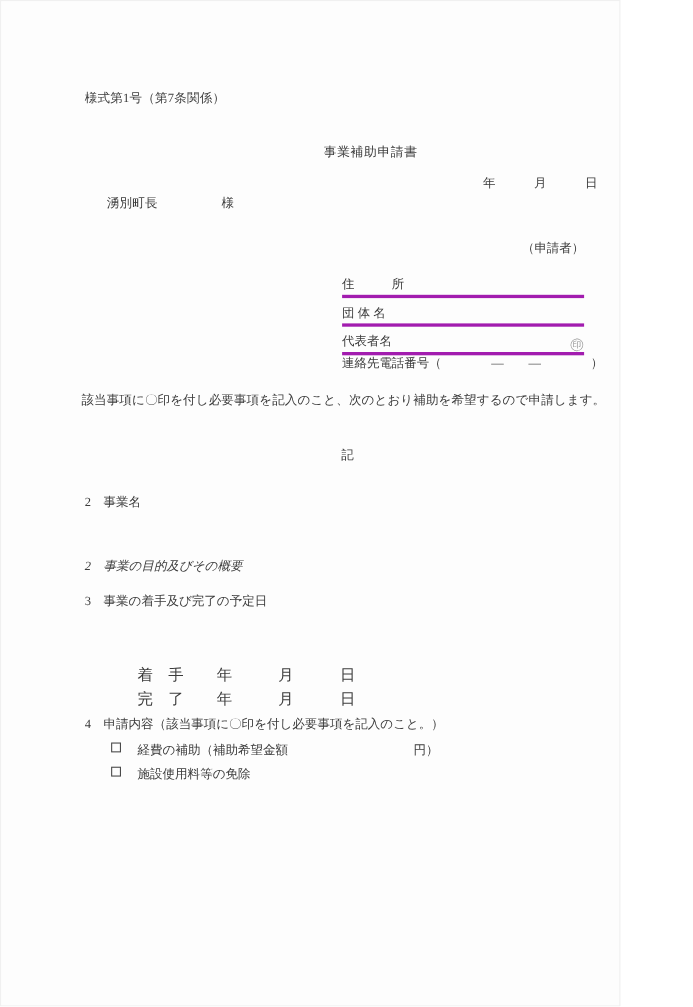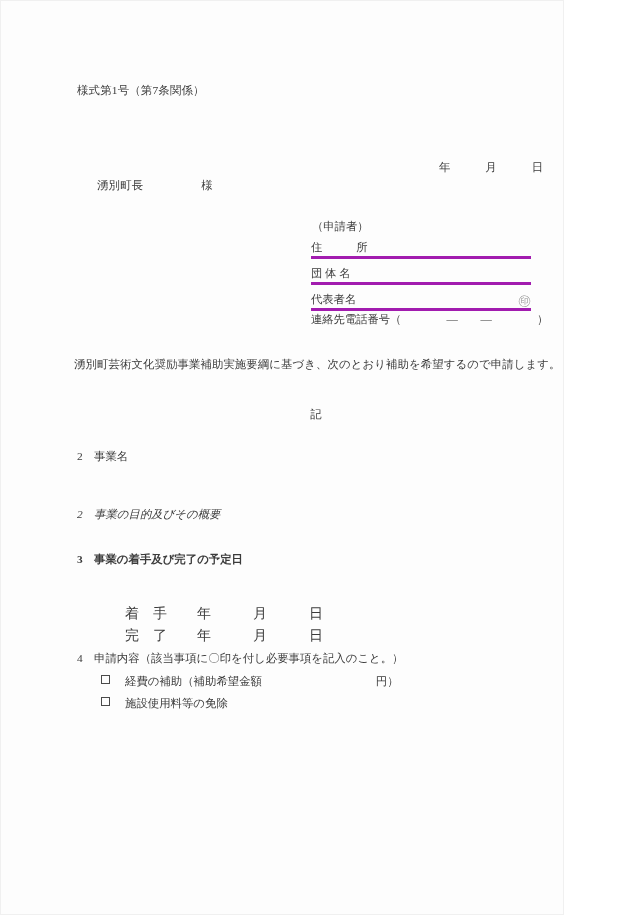--- a/index.html
+++ b/index.html
@@ -85,22 +85,23 @@
   }
   .app-row .app-label {
     position: absolute;
     left: 0;
     bottom: 3px;
   }
   .app-row.no-rule {
     border-bottom: none;
   }
   #applicant-heading {
-    margin-bottom: 3px;
+    margin-bottom: 15px;
     padding-left: 1px;
+    text-align: right;
   }
   .seal {
     position: absolute;
     right: 0;
     bottom: 1px;
     font-size: 13px;
     color: #8f8f8f;
     line-height: 1;
   }
   #phone-row {
@@ -135,21 +136,21 @@
 
   
   .item {
     position: absolute;
     left: 76px;
     font-size: 11.4px;
     white-space: pre;
   }
   #item-1 { top: 448px; }
   #item-2 { top: 506px; font-style: italic; }
-  #item-3 { top: 551px; font-weight: bold; }
+  #item-3 { top: 538px; }
   #item-4 { top: 650px; }
 
   
   .sched-row {
     position: absolute;
     left: 110px;
     font-size: 14px;
     white-space: pre;
   }
   #sched-start { top: 588px; }
@@ -182,20 +183,23 @@
   }
   .check-text { white-space: pre; }
 </style>
 </head>
 <body>
 
 <div id="page">
 
   <div class="abs" id="form-code">様式第1号（第7条関係）</div>
 
+  <div class="abs" id="doc-title">
+    <span class="inner">事業補助申請書</span>
+  </div>
 
   <div class="abs" id="date-line">年　　　月　　　日</div>
 
   <div class="abs" id="addressee">湧別町長　　　　　様</div>
 
   <div id="applicant-block">
 
     <div class="app-label" id="applicant-heading">（申請者）</div>
 
     <div class="app-row">
@@ -210,21 +214,21 @@
       <span class="app-label">代表者名</span>
       <span class="seal">㊞</span>
     </div>
 
     <div class="app-row no-rule" id="phone-row">
       <span class="app-label">連絡先電話番号（　　　　―　　―　　　　）</span>
     </div>
 
   </div>
 
-  <div id="body-paragraph">湧別町芸術文化奨励事業補助実施要綱に基づき、次のとおり補助を希望するので申請します。</div>
+  <div id="body-paragraph">該当事項に〇印を付し必要事項を記入のこと、次のとおり補助を希望するので申請します。</div>
 
   <div class="abs" id="ki-mark">記</div>
 
   <div class="item" id="item-1">2　事業名</div>
 
   <div class="item" id="item-2">2　事業の目的及びその概要</div>
 
   <div class="item" id="item-3">3　事業の着手及び完了の予定日</div>
 
   <div class="sched-row" id="sched-start">

